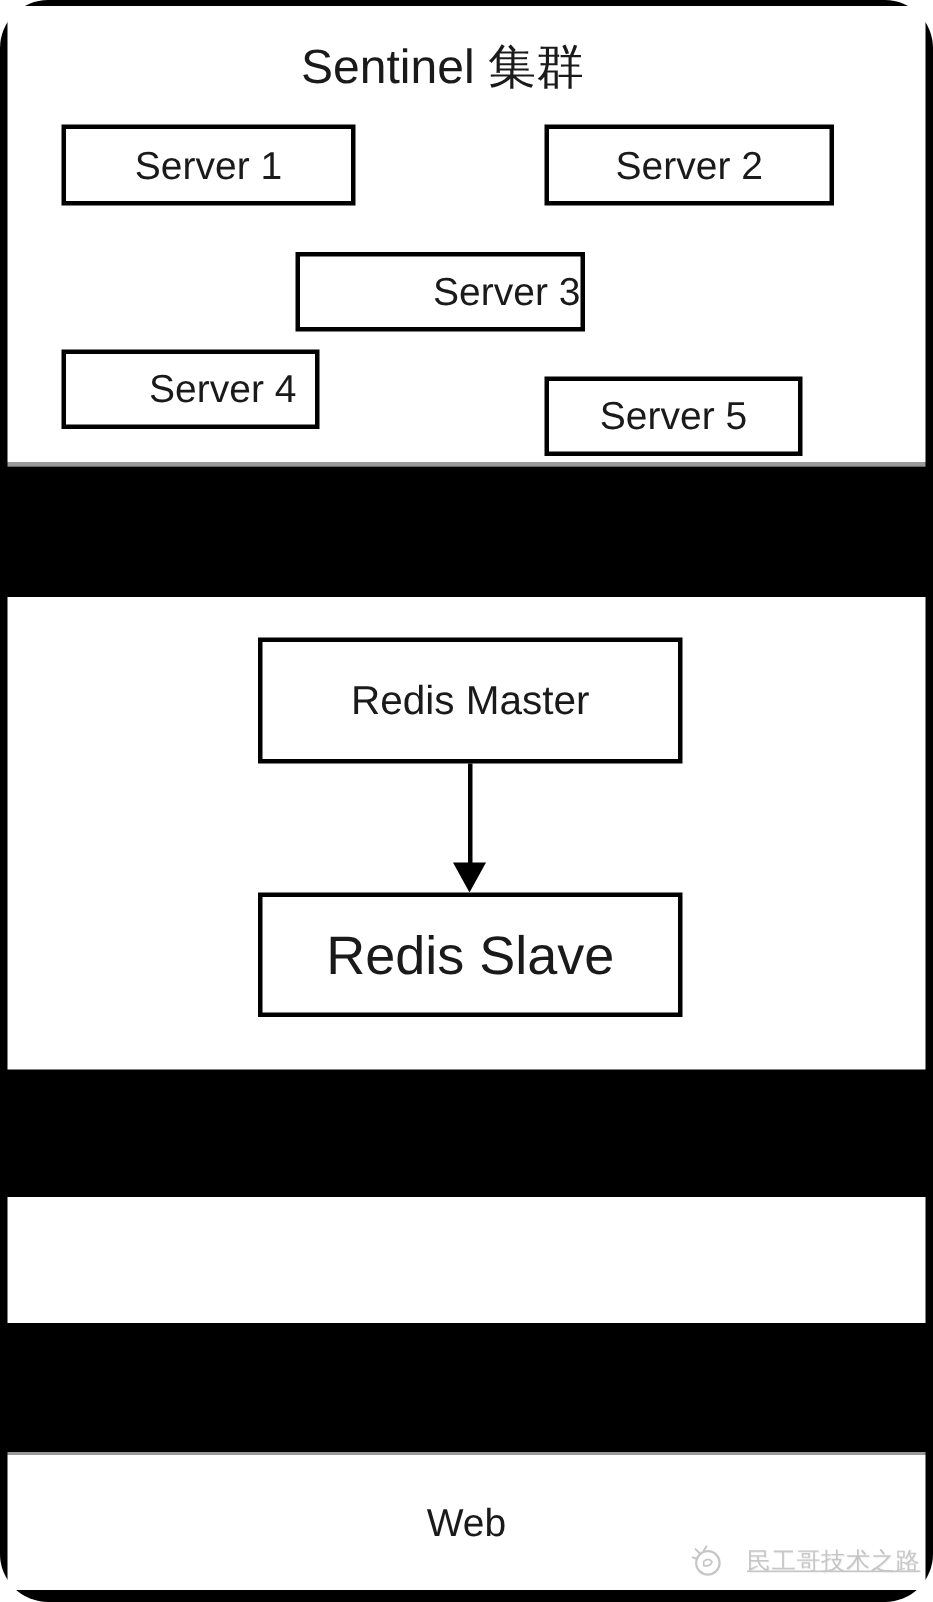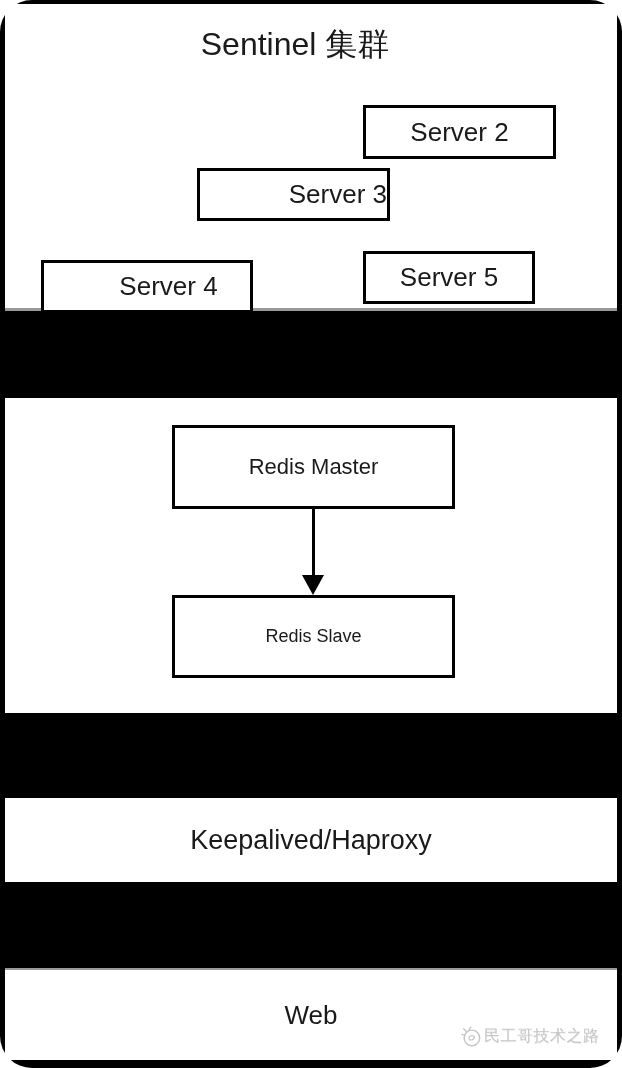--- a/index.html
+++ b/index.html
@@ -44,57 +44,61 @@
   }
 
   .node-box{
     border:3px solid var(--border);
     background:var(--background);
     display:flex;align-items:center;justify-content:center;
     font-size:26px;color:var(--text);
     white-space:nowrap;
   }
   .server1{left:41px;top:79px;width:196px;height:54px;}
-  .server2{left:363px;top:79px;width:193px;height:54px;margin-top:22px;}
+  .server2{left:363px;top:79px;width:193px;height:54px;}
   .server3{left:197px;top:164px;width:193px;height:53px;justify-content:flex-end;}
-  .server4{left:41px;top:256px;width:212px;height:53px;padding-left:43px;}
+  .server4{left:41px;top:229px;width:172px;height:53px;padding-left:43px;}
   .server5{left:363px;top:247px;width:172px;height:53px;}
 
-  .redis-master{left:172px;top:425px;width:283px;height:84px;font-size:22px;justify-content:center;}
-  .redis-slave{left:172px;top:595px;width:283px;height:83px;font-size:18px;}
+  .redis-master{left:172px;top:425px;width:283px;height:84px;font-size:27px;justify-content:center;}
+  .redis-slave{left:172px;top:595px;width:283px;height:83px;font-size:36px;}
 
   .arrow-line{left:312px;top:509px;width:3px;height:70px;background:var(--border);}
   .arrow-head{
     left:302px;top:575px;width:0;height:0;
     border-left:11px solid transparent;
     border-right:11px solid transparent;
     border-top:20px solid var(--border);
   }
 
   .section-label{font-size:27px;color:var(--text);white-space:nowrap;}
   .web-label{font-size:26px;}
 
   .watermark{
     left:460px;top:1026px;width:152px;height:26px;
-    display:flex;align-items:flex-start;gap:2px;
+    display:flex;align-items:flex-end;gap:16px;
     color:var(--watermark);
+    text-decoration:underline;
   }
   .watermark-text{
     font-size:16px;letter-spacing:0.5px;white-space:nowrap;
     text-shadow:0.5px 0.5px 0 #efefef;
   }
   .watermark svg{display:block;}
 </style>
 </head>
 <body>
 
 <div class="canvas">
 
   <div class="abs sentinel-section">
     <div class="abs diagram-title">Sentinel 集群</div>
+    <div class="abs node-box server1">
+      <span>Server 1</span>
+    </div>
     <div class="abs node-box server2">
       <span>Server 2</span>
     </div>
     <div class="abs node-box server3">
       <span>Server 3</span>
     </div>
     <div class="abs node-box server4">
       <span>Server 4</span>
     </div>
     <div class="abs node-box server5">
@@ -109,23 +113,20 @@
     <span>Redis Master</span>
   </div>
   <div class="abs arrow-line"></div>
   <div class="abs arrow-head"></div>
   <div class="abs node-box redis-slave">
     <span>Redis Slave</span>
   </div>
 
   <div class="abs band2"></div>
 
-  <div class="abs lb-section">
-    <span class="section-label">Keepalived/Haproxy</span>
-  </div>
 
   <div class="abs band3"></div>
 
   <div class="abs web-section">
     <span class="section-label web-label">Web</span>
   </div>
 
   <div class="abs watermark">
     <span>
       <svg width="22" height="22" viewBox="0 0 24 24" fill="none">

